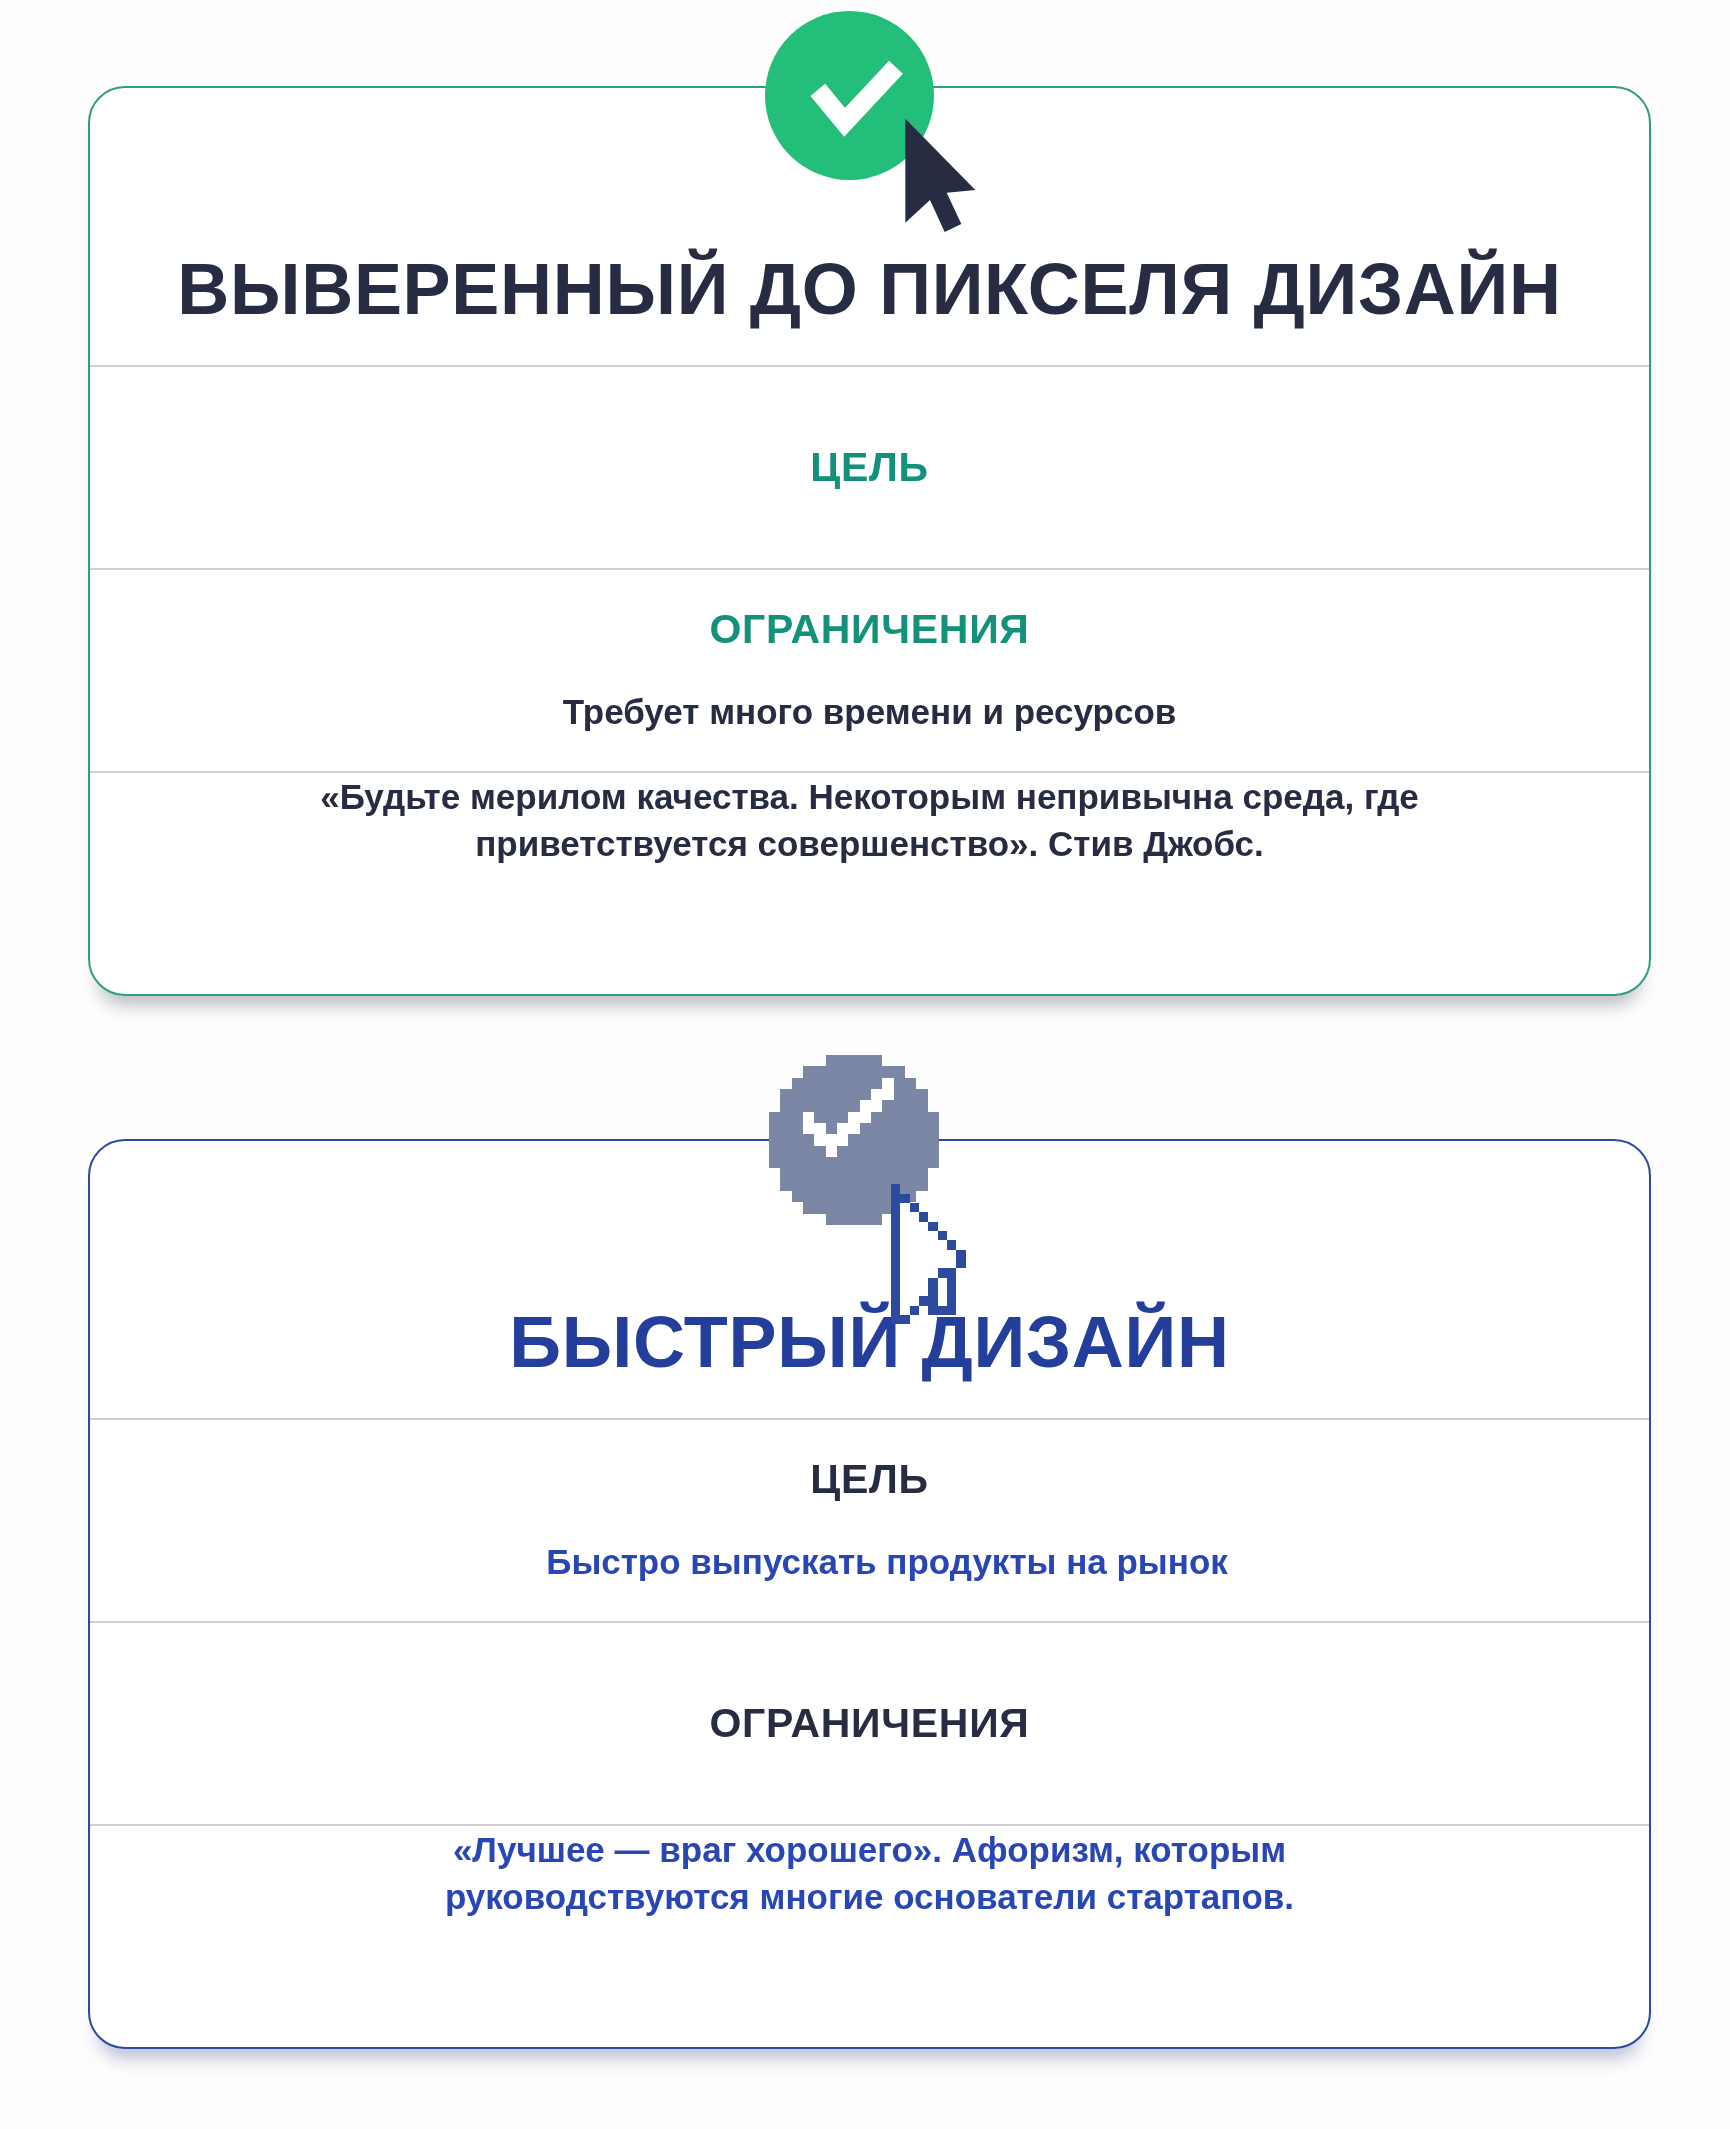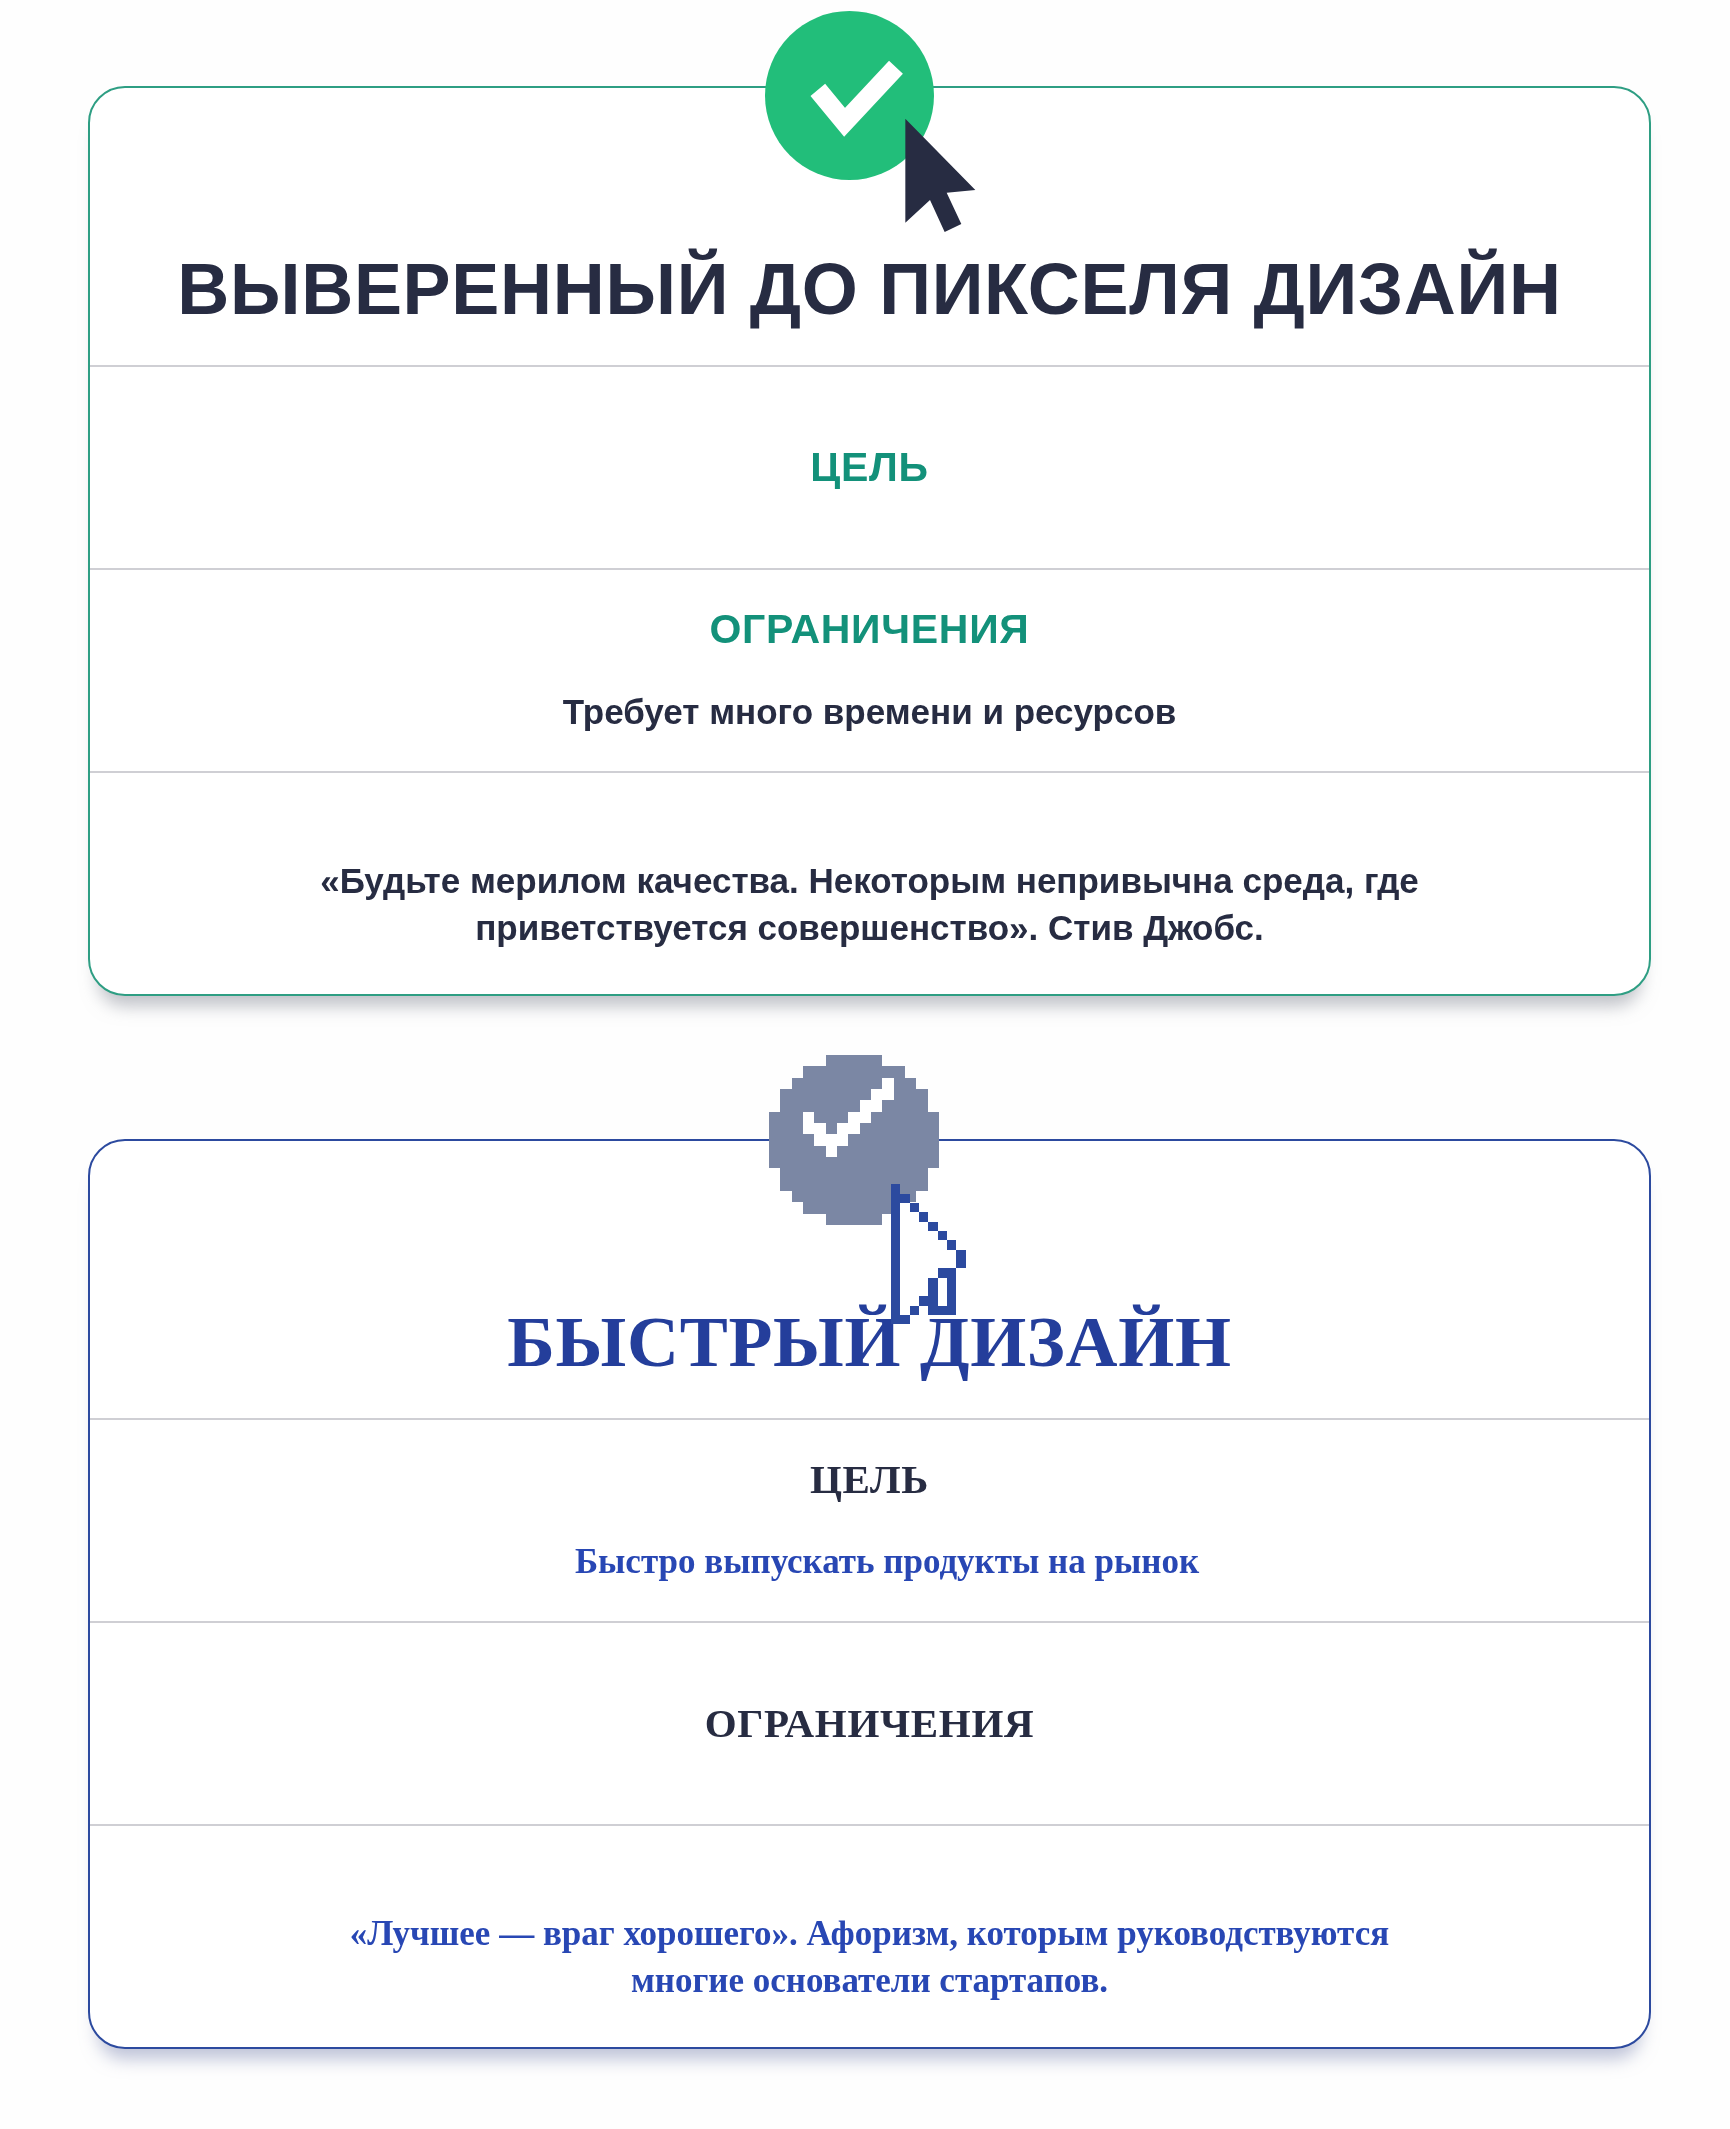--- a/index.html
+++ b/index.html
@@ -15,26 +15,25 @@
     background:#FFFFFF;border-radius:37px;box-sizing:border-box;
     display:flex;flex-direction:column;
   }
   .card-green{
     top:86px;border:2px solid var(--teal-border);
     box-shadow:0 20px 17.4px -10.7px rgba(140,143,155,0.55);
   }
   .card-blue{
     top:1139px;border:2px solid var(--blue-border);
     box-shadow:0 20px 17.4px -10.7px rgba(128,138,180,0.5);
-    font-family:Liberation Serif, serif;
   }
   .row{box-sizing:border-box;display:flex;flex-direction:column;align-items:center;}
   .row-title{height:279px;position:relative;justify-content:flex-end;padding-bottom:36px;border-bottom:2.7px solid var(--divider);}
   .row-section{height:203px;justify-content:center;gap:40px;border-bottom:2.7px solid var(--divider);}
-  .row-quote{flex:1;justify-content:center;margin-top:41px;}
+  .row-quote{flex:1;}
   h2,h3,p{margin:0;text-align:center;}
   .title{font-size:72px;line-height:1.08;letter-spacing:0.7px;}
   .card-green .title{color:var(--navy);}
   .card-blue  .title{color:var(--blue-title);}
   .heading{font-size:41px;line-height:1.05;letter-spacing:0.7px;}
   .card-green .heading{color:var(--teal-heading);}
   .card-blue  .heading{color:var(--navy);}
   .body-text{font-size:35px;line-height:1.2;}
   .card-green .body-text{color:var(--navy);}
   .card-blue  .body-text{color:var(--blue-text);margin-left:35px;}

